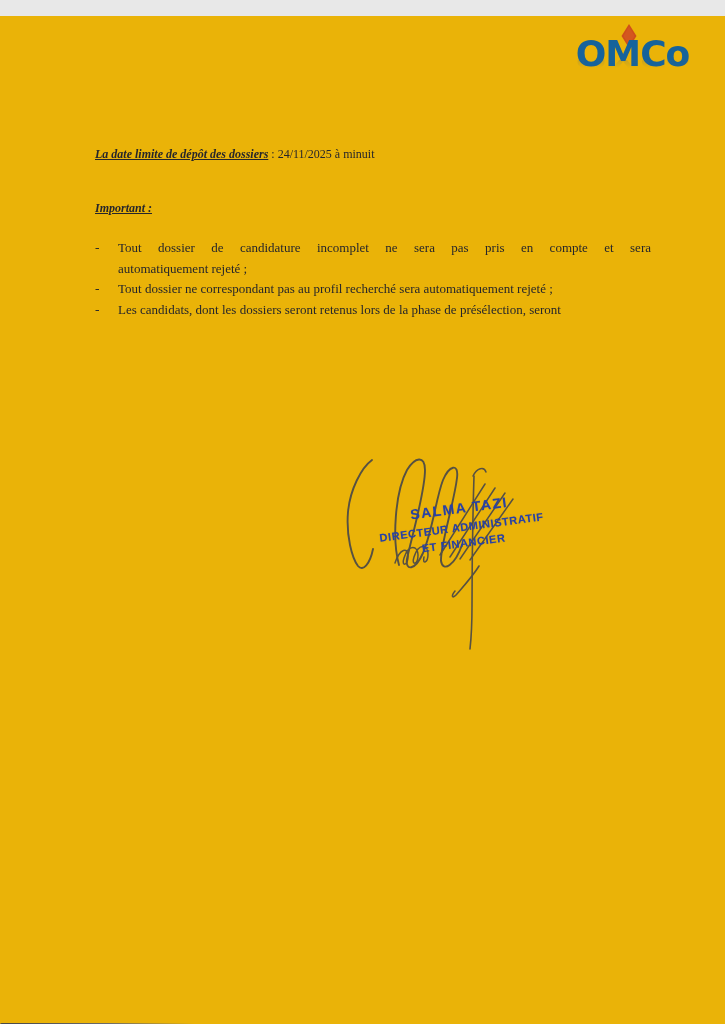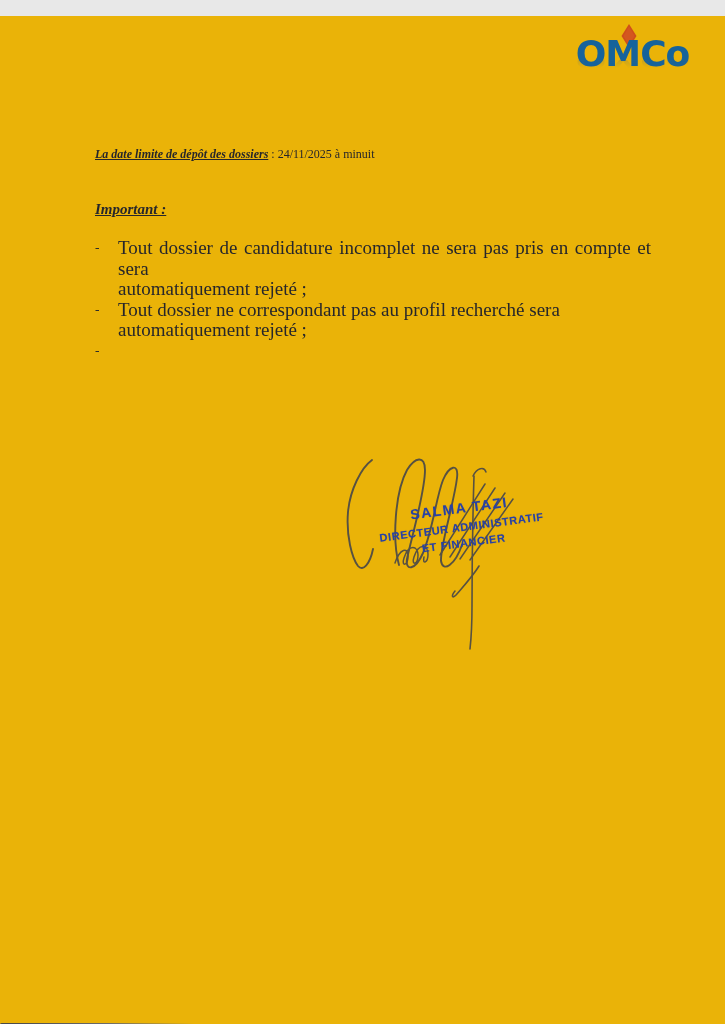--- a/index.html
+++ b/index.html
@@ -28,29 +28,29 @@
             mask-image:linear-gradient(to top,rgba(0,0,0,.9),transparent 75%);
   }
 
   
   .deadline{position:absolute;top:131px;left:95px;font-size:12px;white-space:nowrap;}
   .deadline .label{font-weight:bold;font-style:italic;text-decoration:underline;}
   .deadline .rest{font-weight:normal;white-space:pre;}
 
   
   .important{
-    position:absolute;top:185px;left:95px;font-size:15px;
+    position:absolute;top:185px;left:95px;font-size:12px;
     font-weight:bold;font-style:italic;text-decoration:underline;
   }
 
   
   .bullets{position:absolute;top:222px;left:95px;width:556px;}
   .bullet{display:flex;align-items:flex-start;}
   .bullet .dash{width:23px;flex:0 0 23px;font-size:13.5px;line-height:20.5px;}
-  .bullet .btext{flex:1;font-size:19px;line-height:20.5px;}
+  .bullet .btext{flex:1;font-size:13px;line-height:20.5px;}
   .bline{text-align:left;}
   .bline.jst{text-align:justify;text-align-last:justify;}
 
   
   .signature{position:absolute;left:345px;top:432px;width:230px;height:215px;}
   .sig-svg{position:absolute;left:0;top:0;width:230px;height:215px;}
   .stamp{
     position:absolute;left:14px;top:52px;width:205px;
     transform:rotate(-7.5deg);text-align:center;
     font-family:"Liberation Sans","DejaVu Sans",sans-serif;
@@ -98,20 +98,21 @@
     <div class="bullet">
       <div class="dash">-</div>
       <div class="btext">
         <div class="bline">Tout dossier ne correspondant pas au profil recherché sera automatiquement rejeté ;</div>
       </div>
     </div>
 
     <div class="bullet">
       <div class="dash">-</div>
       <div class="btext">
+        <div class="bline">Les candidats, dont les dossiers seront retenus lors de la phase de présélection, seront</div>
       </div>
     </div>
 
   </div>
 
   <div class="signature">
     <svg class="sig-svg" viewBox="0 0 230 215" fill="none" stroke="#43444b" stroke-linecap="round" stroke-linejoin="round" opacity="0.88">
 
       <path d="M27,12 C16,20 5,42 3,64 C1,88 7,110 13,118 C18,124 25,116 28,101" stroke-width="1.9"></path>
 

